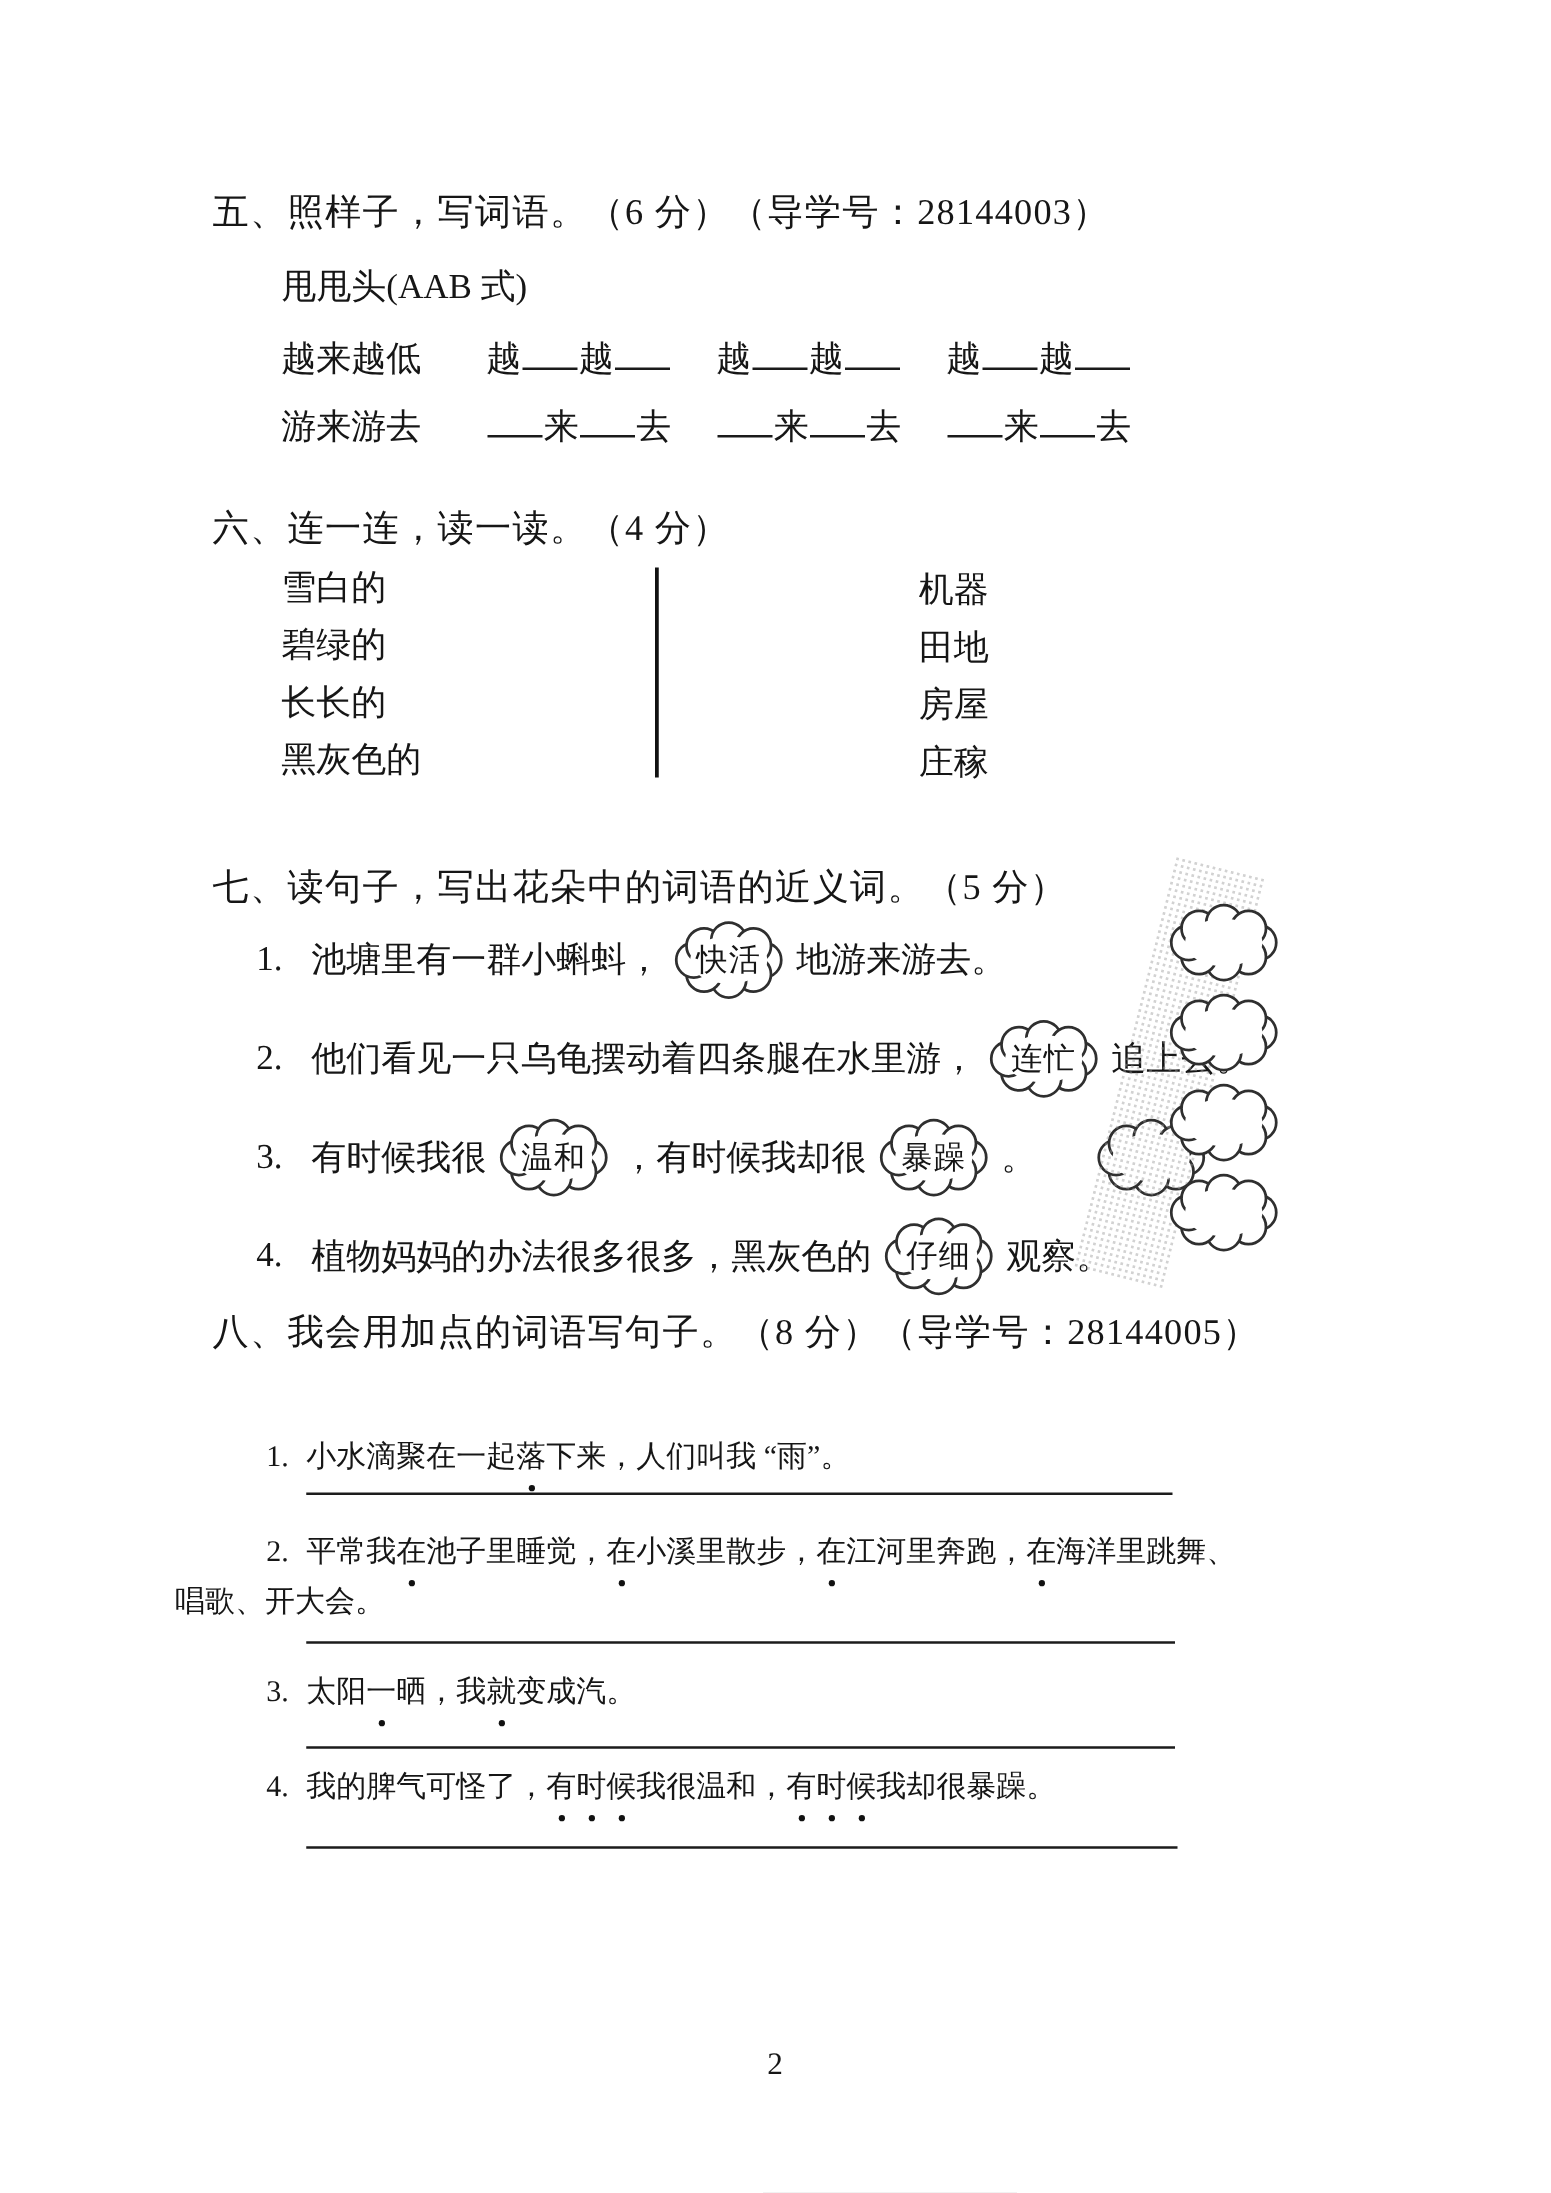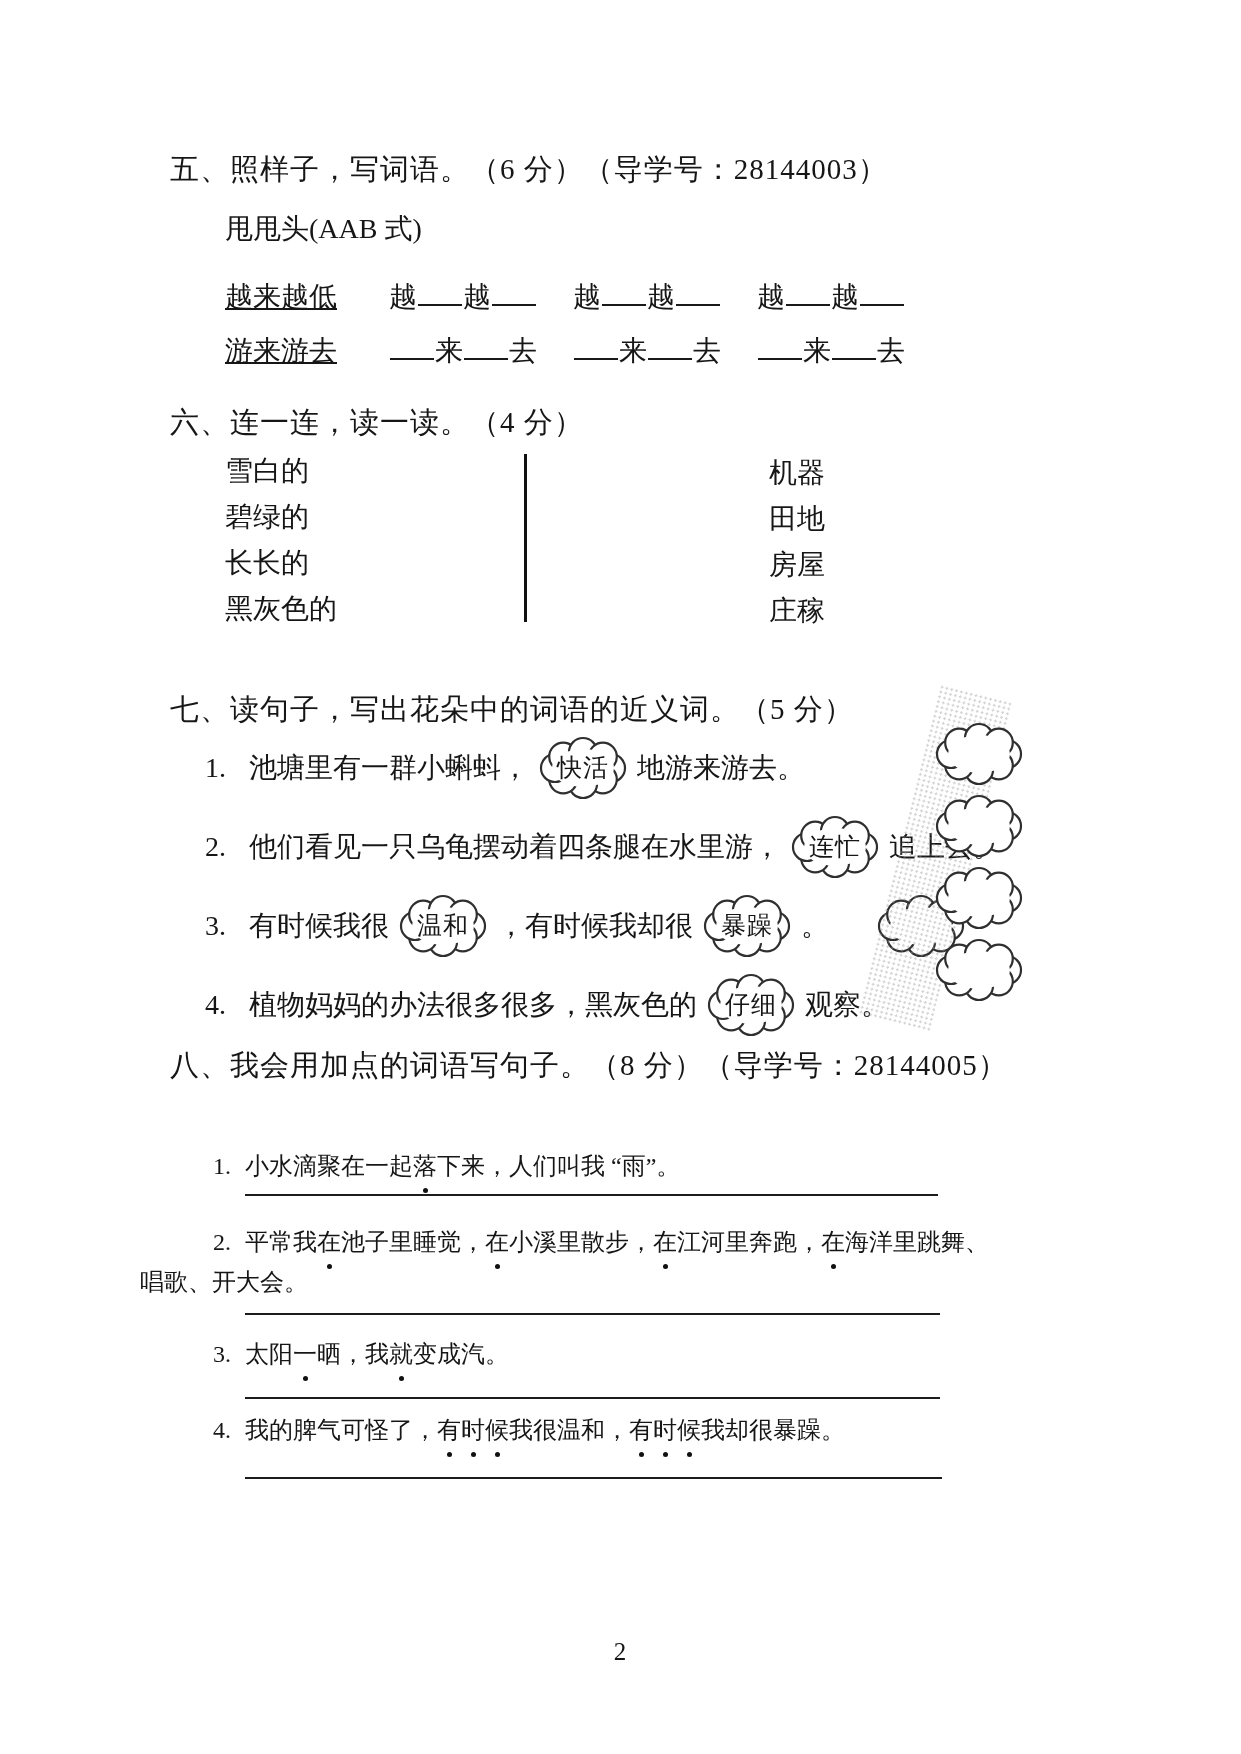--- a/index.html
+++ b/index.html
@@ -11,22 +11,22 @@
     font-family:"Liberation Serif","DejaVu Serif",serif;
     color:#161616;
     overflow:hidden;
   }
   .abs{position:absolute;}
   .sec-title{font-size:29px;white-space:nowrap;letter-spacing:1px;}
   .body-text{font-size:28px;}
 
   
   .s5-row{display:flex;align-items:flex-end;font-size:28px;white-space:nowrap;}
-  .s5-label{width:128px;text-decoration:underline;}
-  .s5-group{margin-left:36px;margin-top:10px;}
+  .s5-label{width:128px;}
+  .s5-group{margin-left:36px;}
   .s5-group:first-of-type{margin-left:14px;}
   .blank{
     display:inline-block;width:44px;height:30px;
     border-bottom:2px solid #1a1a1a;
     vertical-align:baseline;margin:0 1px;
   }
 
   
   .s6-block{width:660px;height:190px;position:absolute;}
   .s6-col{position:absolute;top:0;}
@@ -95,21 +95,21 @@
 
   <div class="abs sec-title" style="left:170px;top:403px;">六、连一连，读一读。（4 分）</div>
   <div class="abs s6-block" style="left:225px;top:450px;">
     <div class="s6-col" style="left:0px;font-family:Liberation Mono, monospace;">
         <div class="s6-cell">雪白的</div>
         <div class="s6-cell">碧绿的</div>
         <div class="s6-cell">长长的</div>
         <div class="s6-cell">黑灰色的</div>
       </div>
     <div class="s6-divider" style="left:299px;top:4px;height:168px;"></div>
-    <div class="s6-col" style="left:510px;margin-left:34px;">
+    <div class="s6-col" style="left:510px;">
         <div class="s6-cell">机器</div>
         <div class="s6-cell">田地</div>
         <div class="s6-cell">房屋</div>
         <div class="s6-cell">庄稼</div>
       </div>
   </div>
 
   <div class="abs sec-title" style="left:170px;top:690px;">七、读句子，写出花朵中的词语的近义词。（5 分）</div>
   <div class="abs" style="left:205px;top:728px;">
       <div class="q7-item">

